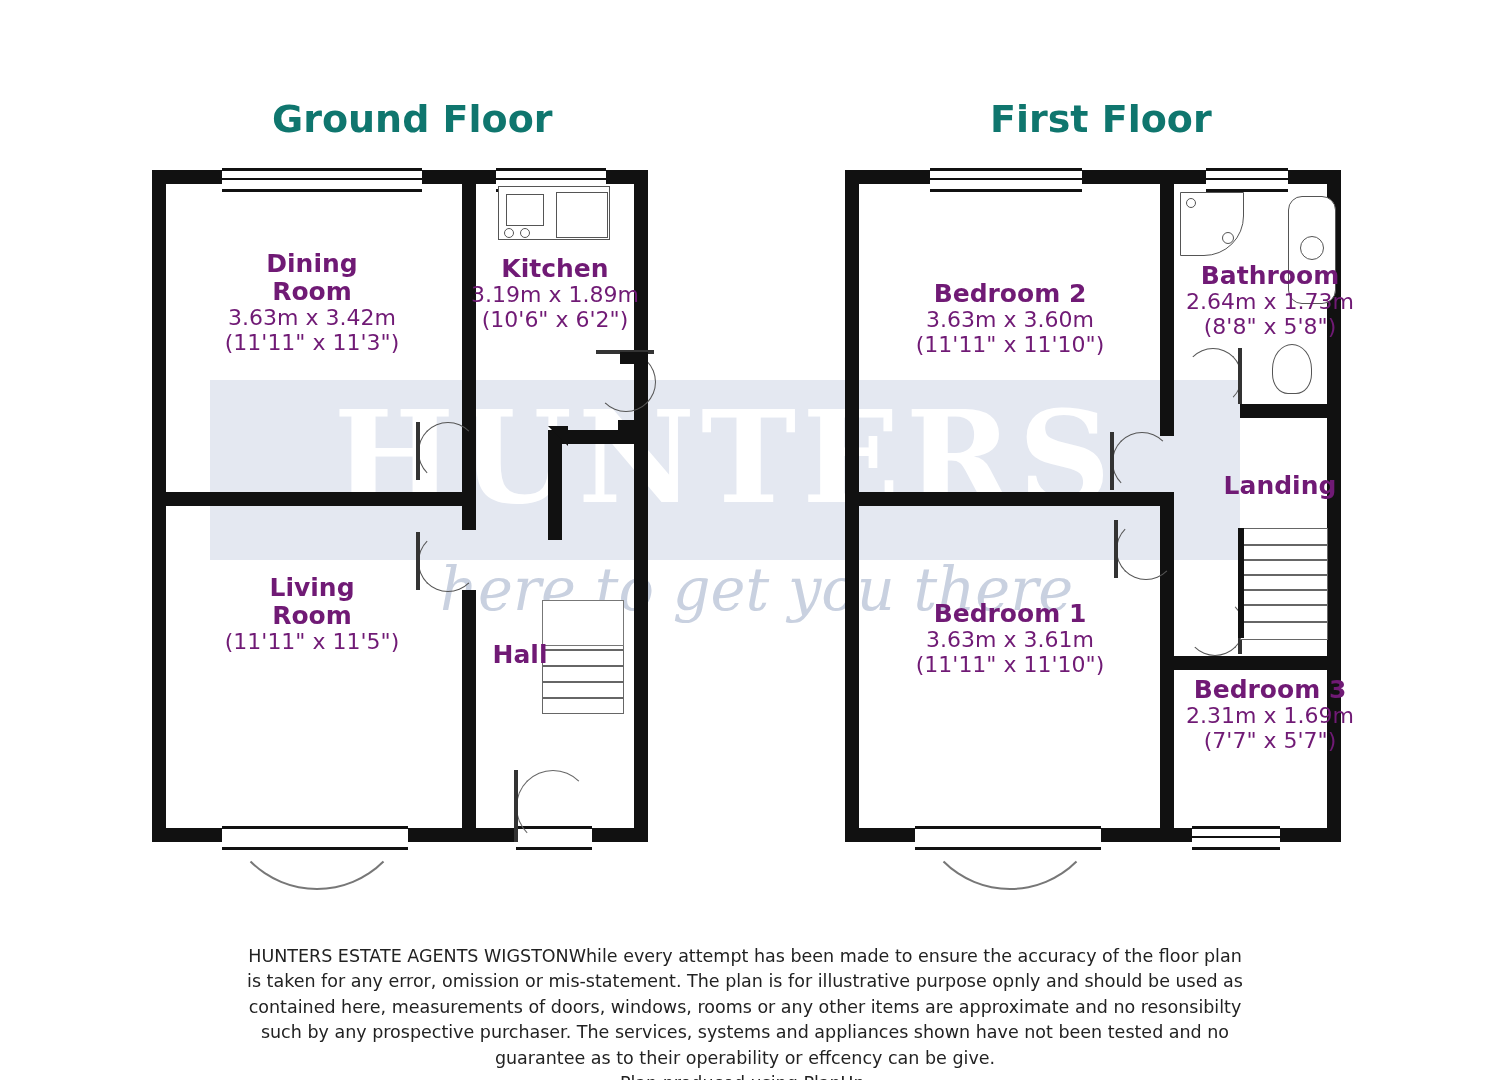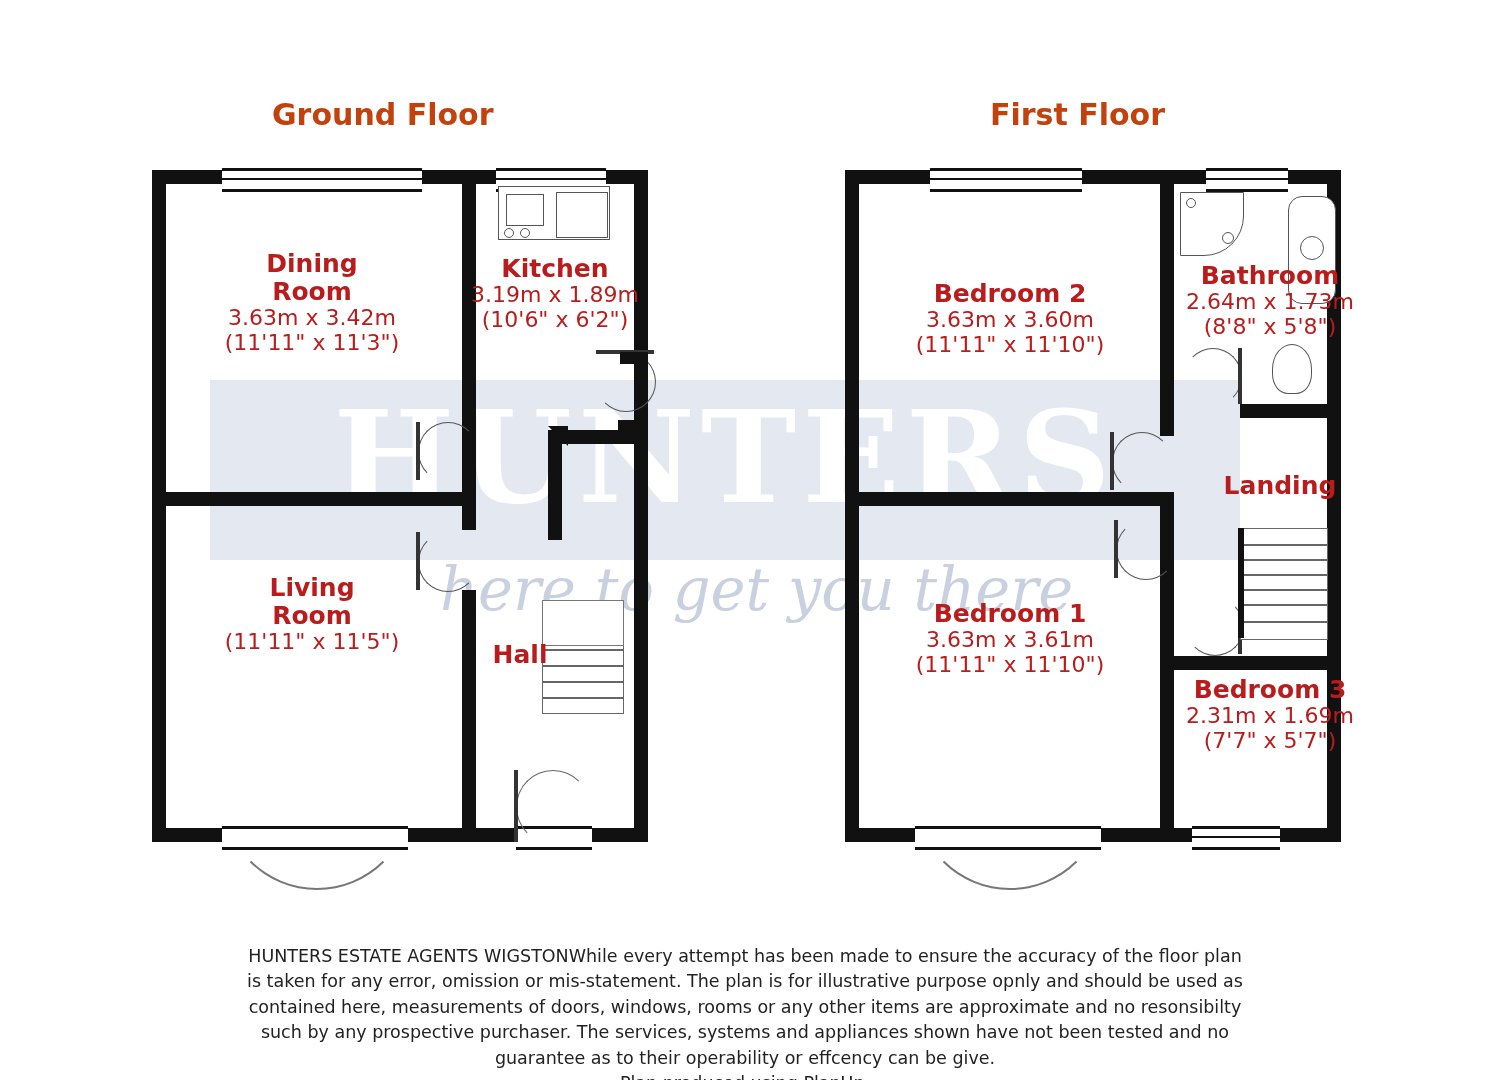--- a/index.html
+++ b/index.html
@@ -42,36 +42,36 @@
     text-align:left;
     white-space:nowrap;
   }
   .wm-reg{
     position:absolute;right:-4px;top:30px;font-size:22px;color:#fff;font-family:"DejaVu Serif",serif;
   }
 
   
   .floor-title{
     position:absolute;
-    font-size:30px;font-weight:bold;color:#c2410c;
+    font-size:38px;font-weight:bold;color:#0f766e;
     font-family:"DejaVu Sans", sans-serif;
     white-space:nowrap;
   }
   #title-ground{left:272px;top:97px;}
   #title-first{left:990px;top:97px;}
 
   
   .wall{position:absolute;background:#111111;}
   .win{position:absolute;background:#ffffff;border-top:3px solid #111;border-bottom:3px solid #111;}
   .win-line{position:absolute;background:#111;}
 
   .label{
     position:absolute;
     text-align:center;
-    color:#b91c1c;
+    color:#701a75;
     font-family:"DejaVu Sans", sans-serif;
     line-height:1.12;
     white-space:nowrap;
   }
   .label .rm{font-size:25px;font-weight:bold;display:block;}
   .label .dim{font-size:22px;display:block;}
 
   .arc{position:absolute;border:2px solid #111;border-radius:50%;}
   .door-arc{position:absolute;border:1.5px solid #555;border-radius:50%;}
   .doorleaf{position:absolute;background:#111;}

